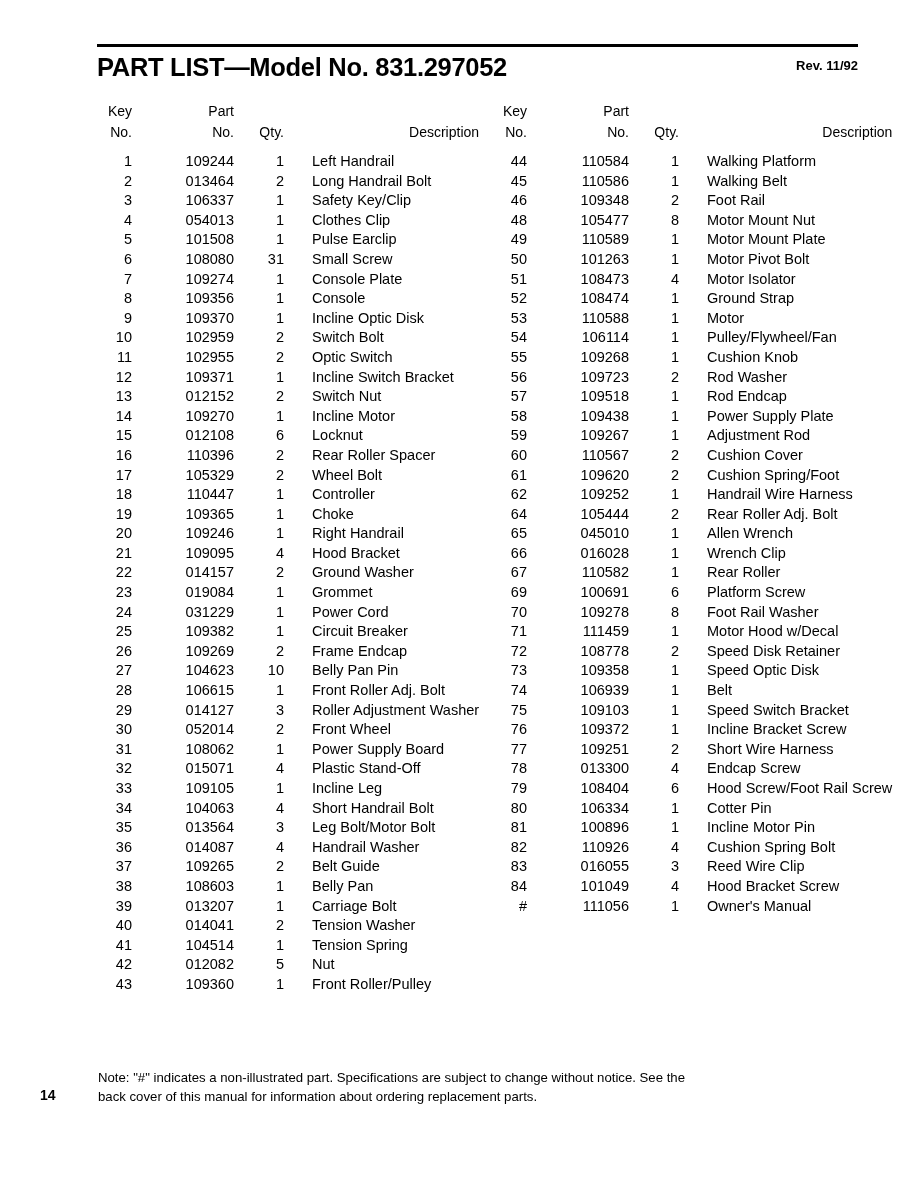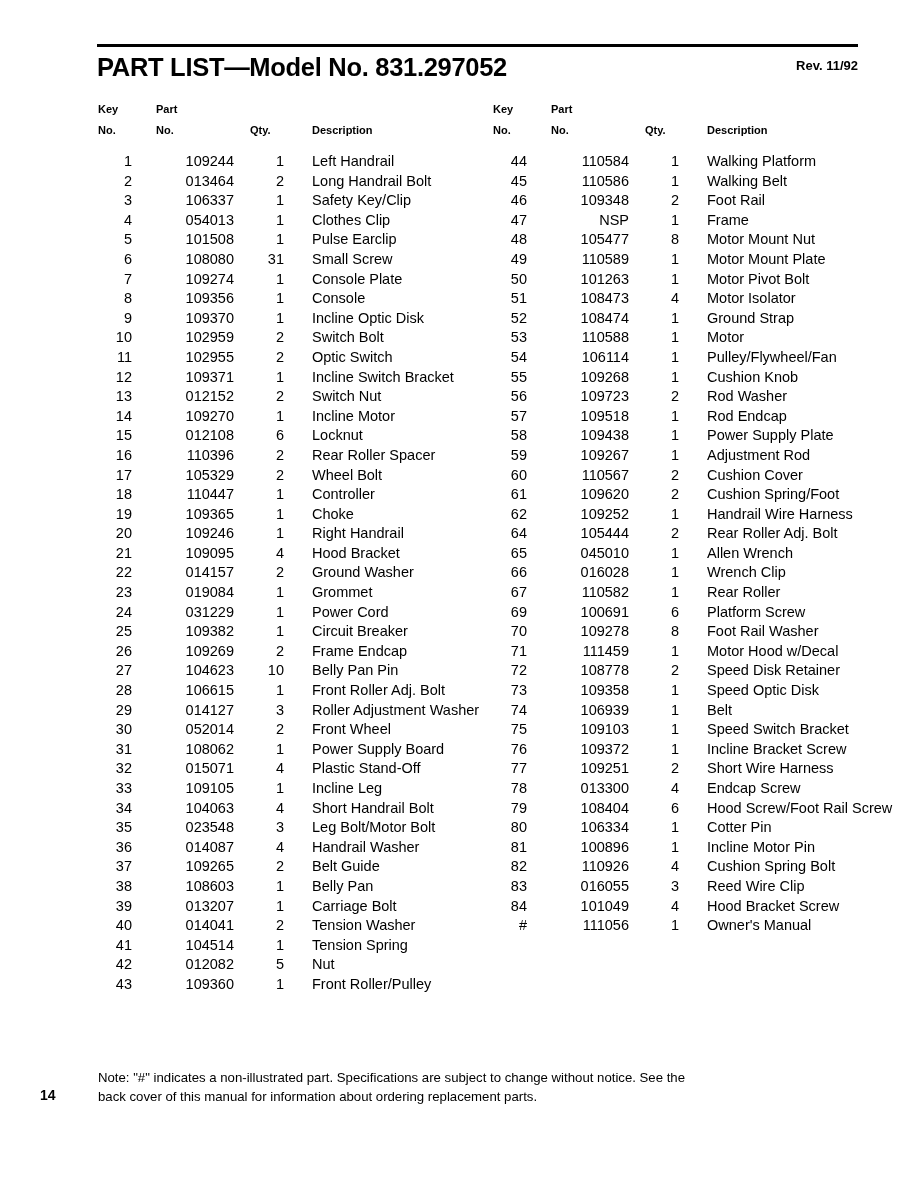--- a/index.html
+++ b/index.html
@@ -71,23 +71,23 @@
   }
   table.parts th,
   table.parts td {
     padding: 0;
     vertical-align: baseline;
     white-space: nowrap;
   }
 
   
   table.parts thead th {
-    font-weight: bold;
-    font-size: 11px;
-    text-align: left;
+    font-weight: normal;
+    font-size: 14px;
+    text-align: right;
     padding-bottom: 0;
   }
   .hdr-top td, .hdr-top th {
     height: 21px;
   }
   .hdr-bot td, .hdr-bot th {
     height: 29px;
   }
 
   
@@ -357,21 +357,21 @@
             <td class="c-desc">Incline Leg</td>
           </tr>
           <tr>
             <td class="c-key">34</td>
             <td class="c-part">104063</td>
             <td class="c-qty">4</td>
             <td class="c-desc">Short Handrail Bolt</td>
           </tr>
           <tr>
             <td class="c-key">35</td>
-            <td class="c-part">023548</td>
+            <td class="c-part">013564</td>
             <td class="c-qty">3</td>
             <td class="c-desc">Leg Bolt/Motor Bolt</td>
           </tr>
           <tr>
             <td class="c-key">36</td>
             <td class="c-part">014087</td>
             <td class="c-qty">4</td>
             <td class="c-desc">Handrail Washer</td>
           </tr>
           <tr>
@@ -449,26 +449,20 @@
             <td class="c-qty">1</td>
             <td class="c-desc">Walking Belt</td>
           </tr>
           <tr>
             <td class="c-key">46</td>
             <td class="c-part">109348</td>
             <td class="c-qty">2</td>
             <td class="c-desc">Foot Rail</td>
           </tr>
           <tr>
-            <td class="c-key">47</td>
-            <td class="c-part">NSP</td>
-            <td class="c-qty">1</td>
-            <td class="c-desc">Frame</td>
-          </tr>
-          <tr>
             <td class="c-key">48</td>
             <td class="c-part">105477</td>
             <td class="c-qty">8</td>
             <td class="c-desc">Motor Mount Nut</td>
           </tr>
           <tr>
             <td class="c-key">49</td>
             <td class="c-part">110589</td>
             <td class="c-qty">1</td>
             <td class="c-desc">Motor Mount Plate</td>

